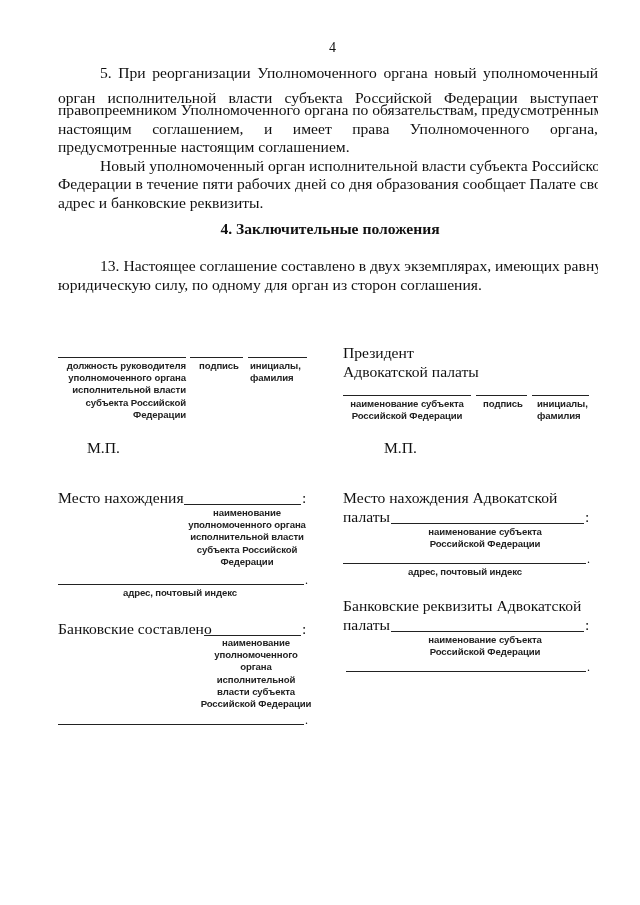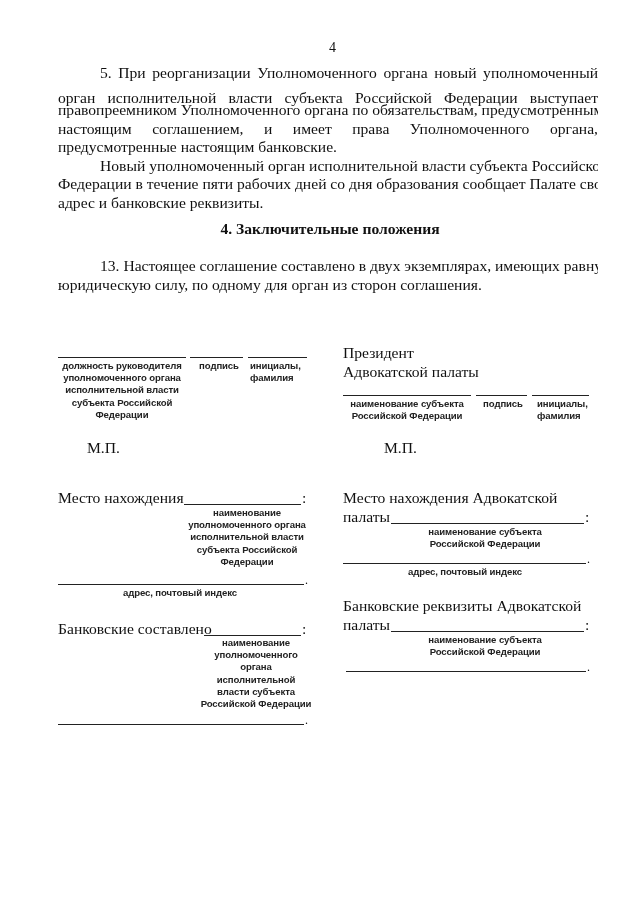--- a/index.html
+++ b/index.html
@@ -19,42 +19,42 @@
 </head>
 <body class="serif">
 
 <div class="abs page-num">4</div>
 
 <div class="body-text">
   <div class="just" style="top:64px; left:100px; width:498px;">5. При реорганизации Уполномоченного органа новый уполномоченный</div>
   <div class="just" style="top:89px;">орган исполнительной власти субъекта Российской Федерации выступает</div>
   <div class="just" style="top:101px;">правопреемником Уполномоченного органа по обязательствам, предусмотренным</div>
   <div class="just" style="top:119.5px;">настоящим соглашением, и имеет права Уполномоченного органа,</div>
-  <div class="just last" style="top:138px;">предусмотренные настоящим банковские.</div>
+  <div class="just last" style="top:138px;">предусмотренные настоящим соглашением.</div>
 </div>
 
 <div class="body-text">
   <div class="just" style="top:156.5px; left:100px; width:498px;">Новый уполномоченный орган исполнительной власти субъекта Российской</div>
   <div class="just" style="top:175px;">Федерации в течение пяти рабочих дней со дня образования сообщает Палате свой</div>
   <div class="just last" style="top:193.5px;">адрес и банковские реквизиты.</div>
 </div>
 
 <div class="abs heading">4. Заключительные положения</div>
 
 <div class="body-text">
   <div class="just" style="top:257px; left:100px; width:498px;">13. Настоящее соглашение составлено в двух экземплярах, имеющих равную</div>
   <div class="just last" style="top:275.5px;">юридическую силу, по одному для орган из сторон соглашения.</div>
 </div>
 
 <div>
   <div class="line" style="left:58px; top:357px; width:128px;"></div>
   <div class="line" style="left:190px; top:357px; width:53px;"></div>
   <div class="line" style="left:248px; top:357px; width:59px;"></div>
 
-  <div class="abs sans cap" style="left:58px; top:360px; width:128px;">
+  <div class="abs sans cap" style="left:58px; top:360px; width:128px;text-align:right;">
     <div>должность руководителя</div>
     <div>уполномоченного органа</div>
     <div>исполнительной власти</div>
     <div>субъекта Российской</div>
     <div>Федерации</div>
   </div>
   <div class="abs sans cap" style="left:190px; top:360px; width:58px;">подпись</div>
   <div class="abs sans cap" style="left:250px; top:360px; text-align:left;">
     <div>инициалы,</div>
     <div>фамилия</div>

